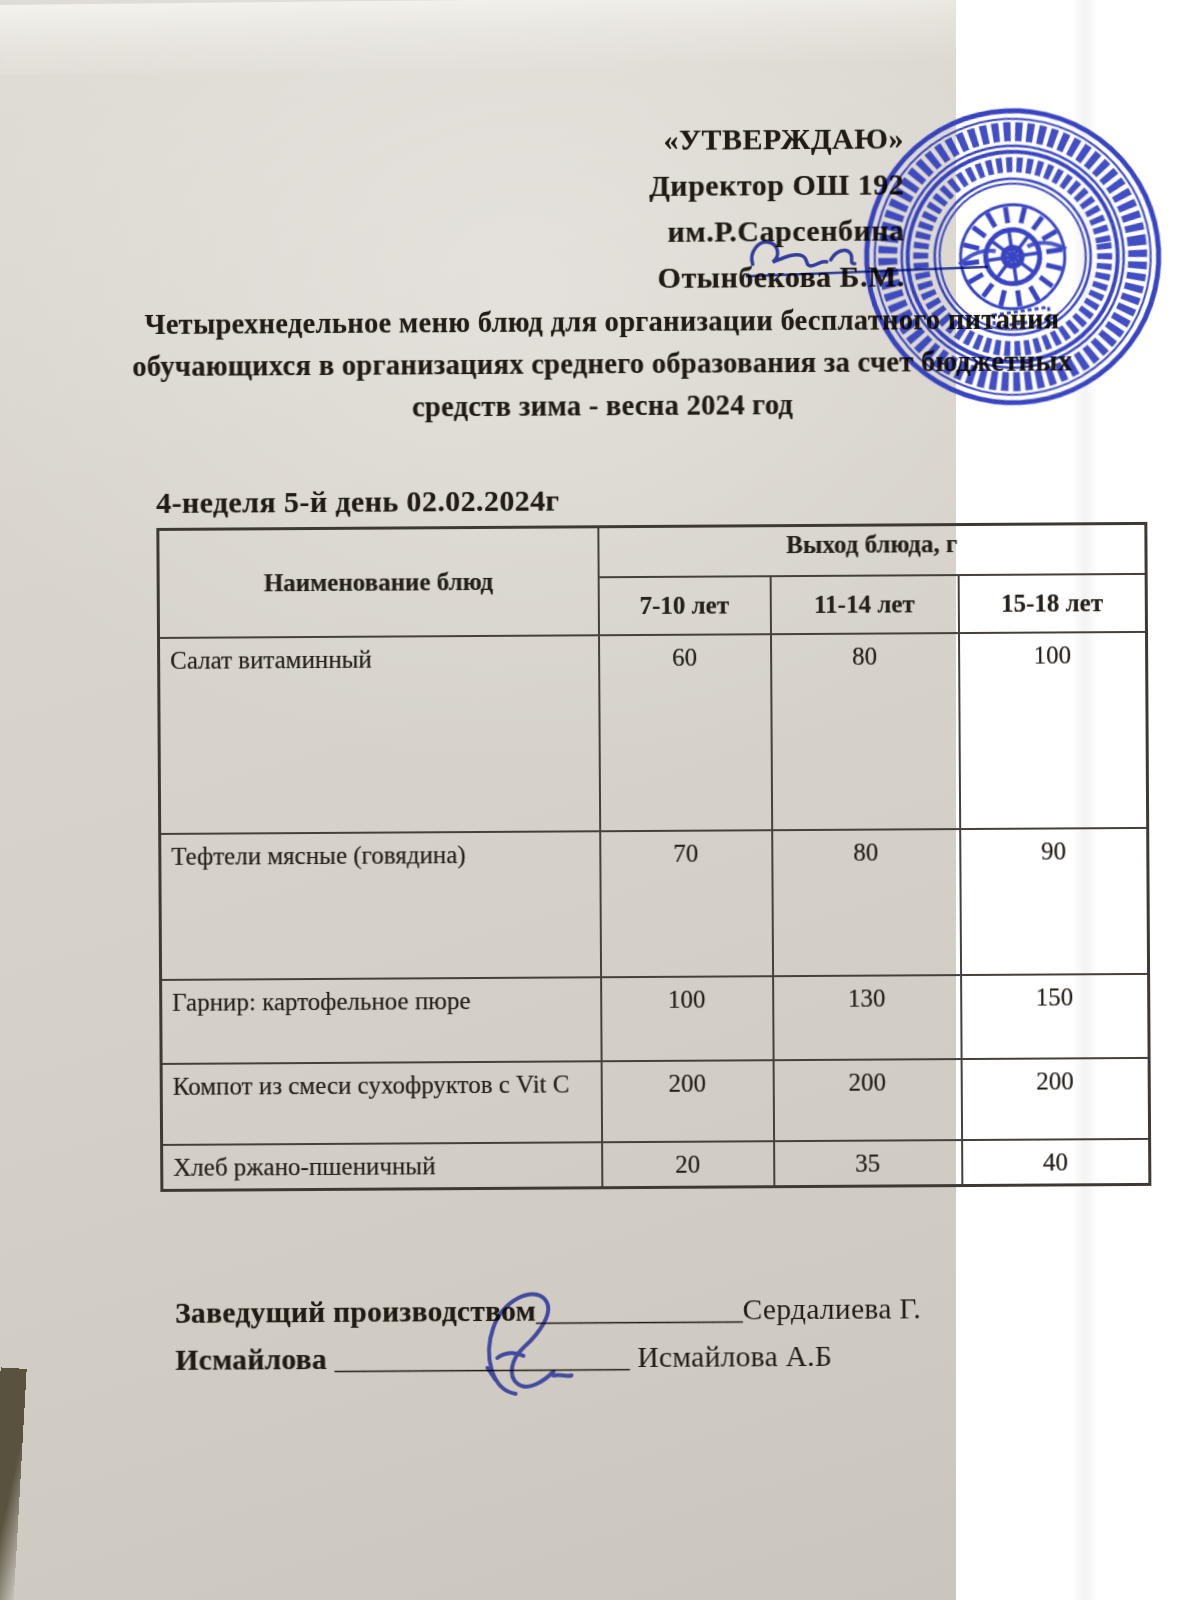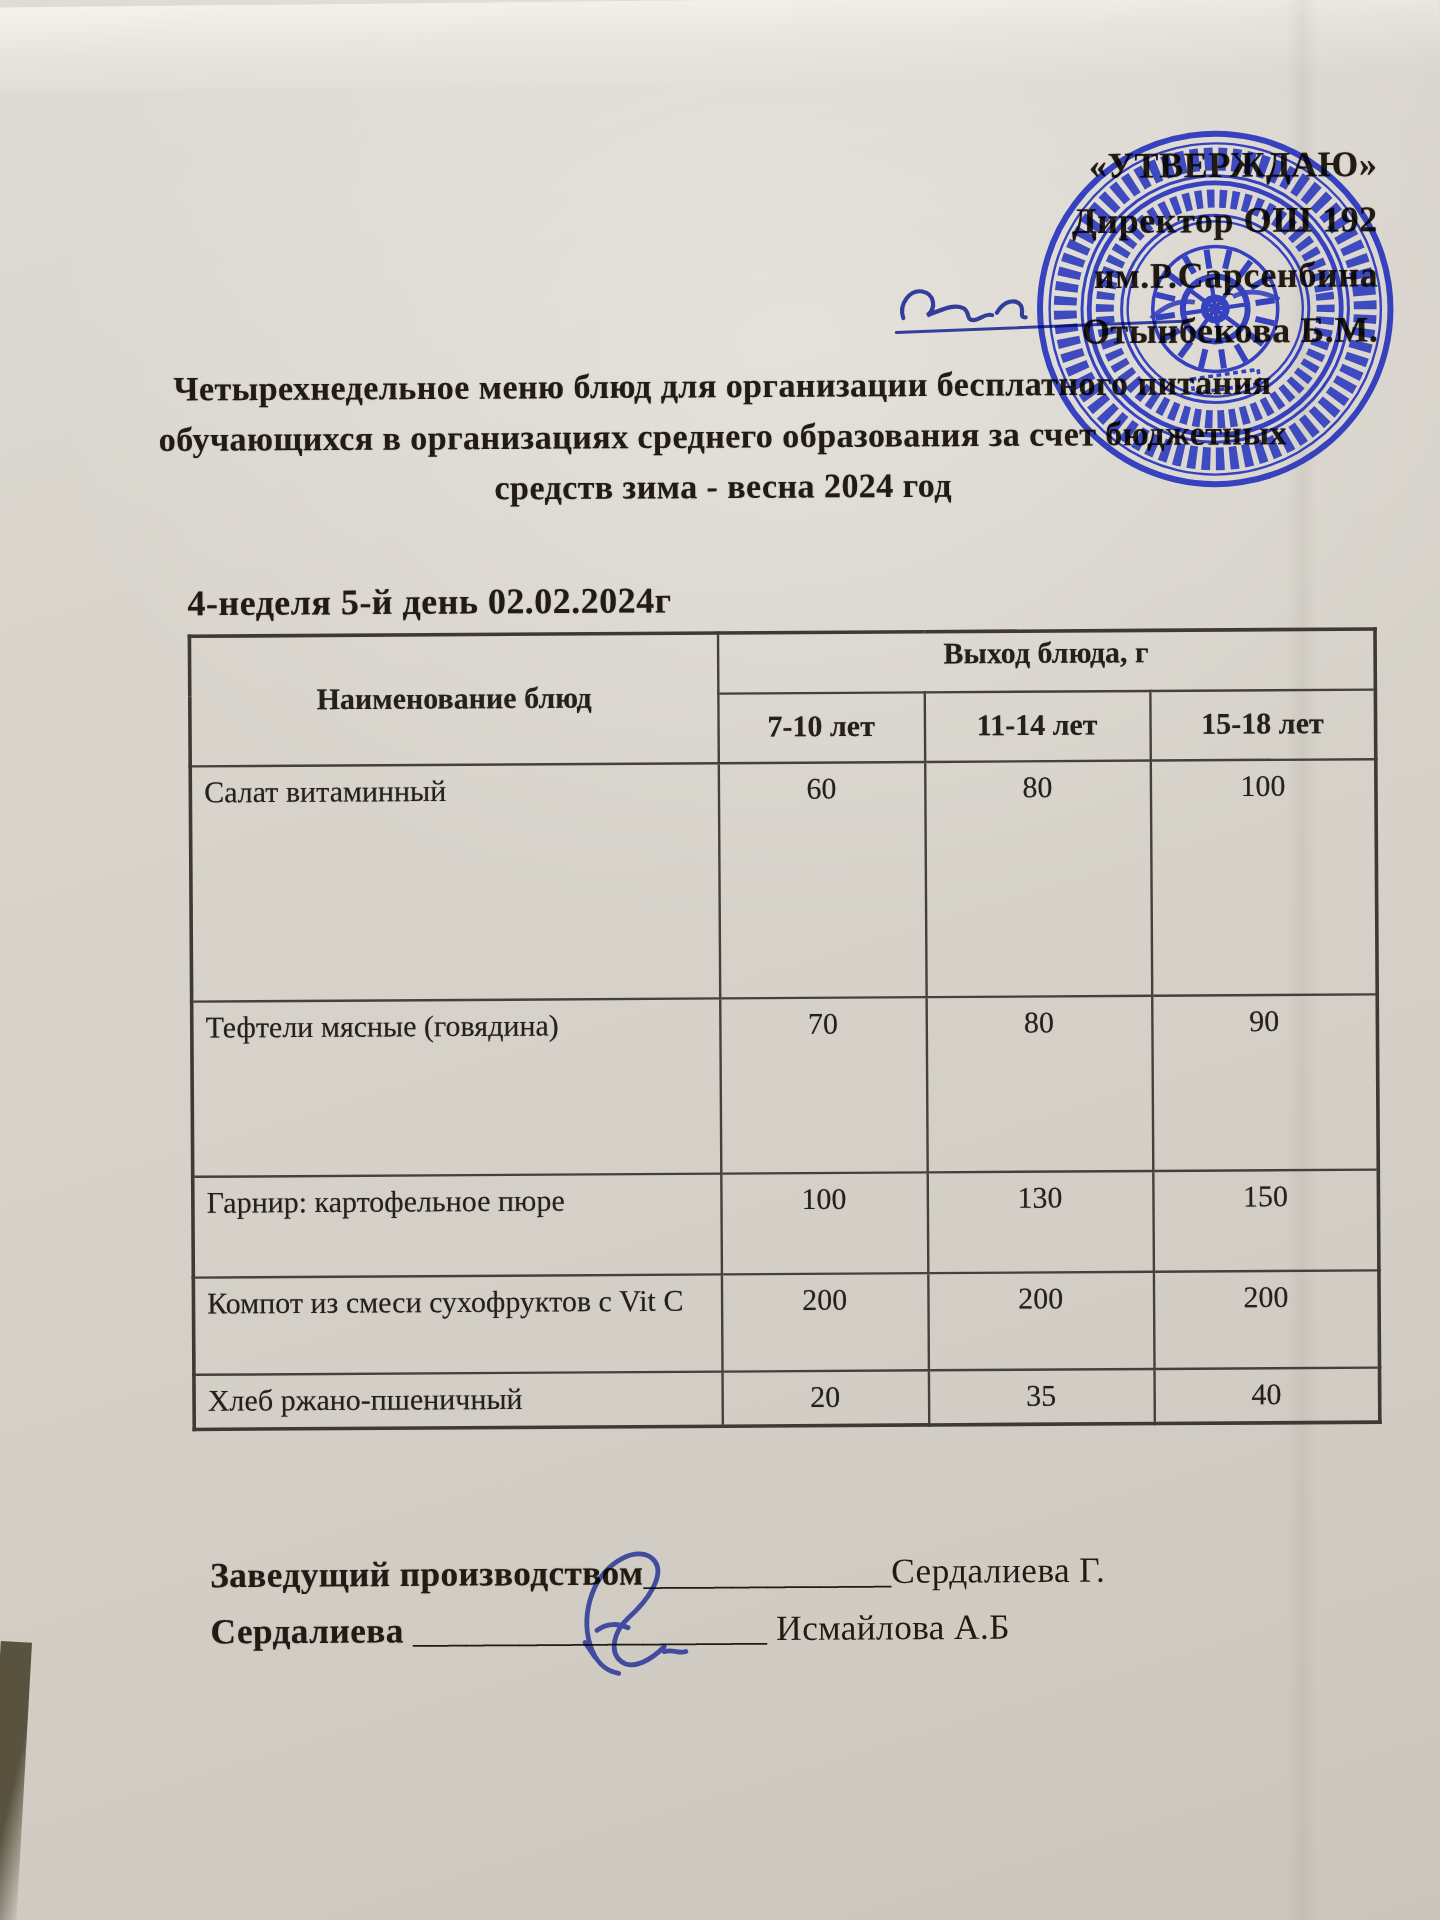--- a/index.html
+++ b/index.html
@@ -3,21 +3,21 @@
 <meta charset="utf-8">
 <style>
   html, body {
     margin: 0; padding: 0;
     width: 1200px; height: 1600px;
     overflow: hidden;
     font-family: "Liberation Serif", "DejaVu Serif", serif;
   }
   .photo {
     position: relative;
-    width: 1200px; height: 1600px;
+    width: 956px; height: 1600px;
     background:
       radial-gradient(ellipse 900px 700px at 55% 18%, rgba(255,255,255,0.28), rgba(255,255,255,0) 70%),
       linear-gradient(163deg, #dfdcd5 0%, #d9d5cd 28%, #d5d1c8 55%, #cfcbc2 82%, #cac6bd 100%);
     font-family: Liberation Serif, serif;
   }
   
   .top-light-band {
     position: absolute; left: 0; top: 0; right: 0; height: 70px;
     background: linear-gradient(179deg, rgba(248,246,241,0.85) 0%, rgba(248,246,241,0.35) 45%, rgba(248,246,241,0) 95%);
     transform: rotate(-0.6deg);
@@ -186,21 +186,21 @@
         <td class="dish">Хлеб ржано-пшеничный</td>
         <td class="num">20</td>
         <td class="num">35</td>
         <td class="num">40</td>
       </tr>
     </tbody>
       </table>
 
     <div class="sign-block">
       <div><span class="role">Заведущий производством</span><span class="rule">______________</span><span>Сердалиева Г.</span></div>
-      <div><span class="role">Сердалиева </span><span class="rule">____________________</span><span> Исмайлова А.Б</span></div>
+      <div><span class="role">Исмайлова </span><span class="rule">____________________</span><span> Исмайлова А.Б</span></div>
     </div>
 
     <svg class="hand-sign-bottom" viewBox="0 0 190 135">
       <g fill="none" stroke="#333e9c" stroke-width="4" stroke-linecap="round" opacity="0.9">
         <path d="M84,122 C60,118 52,84 62,56 C72,28 102,14 114,28 C124,40 108,62 92,76 C80,87 76,104 86,112 C96,120 112,110 122,100"></path>
         <path d="M66,86 C74,80 84,80 92,84"></path>
         <path d="M56,96 l8,12"></path>
         <path d="M122,104 c8,-2 12,2 18,0"></path>
       </g>
     </svg>

